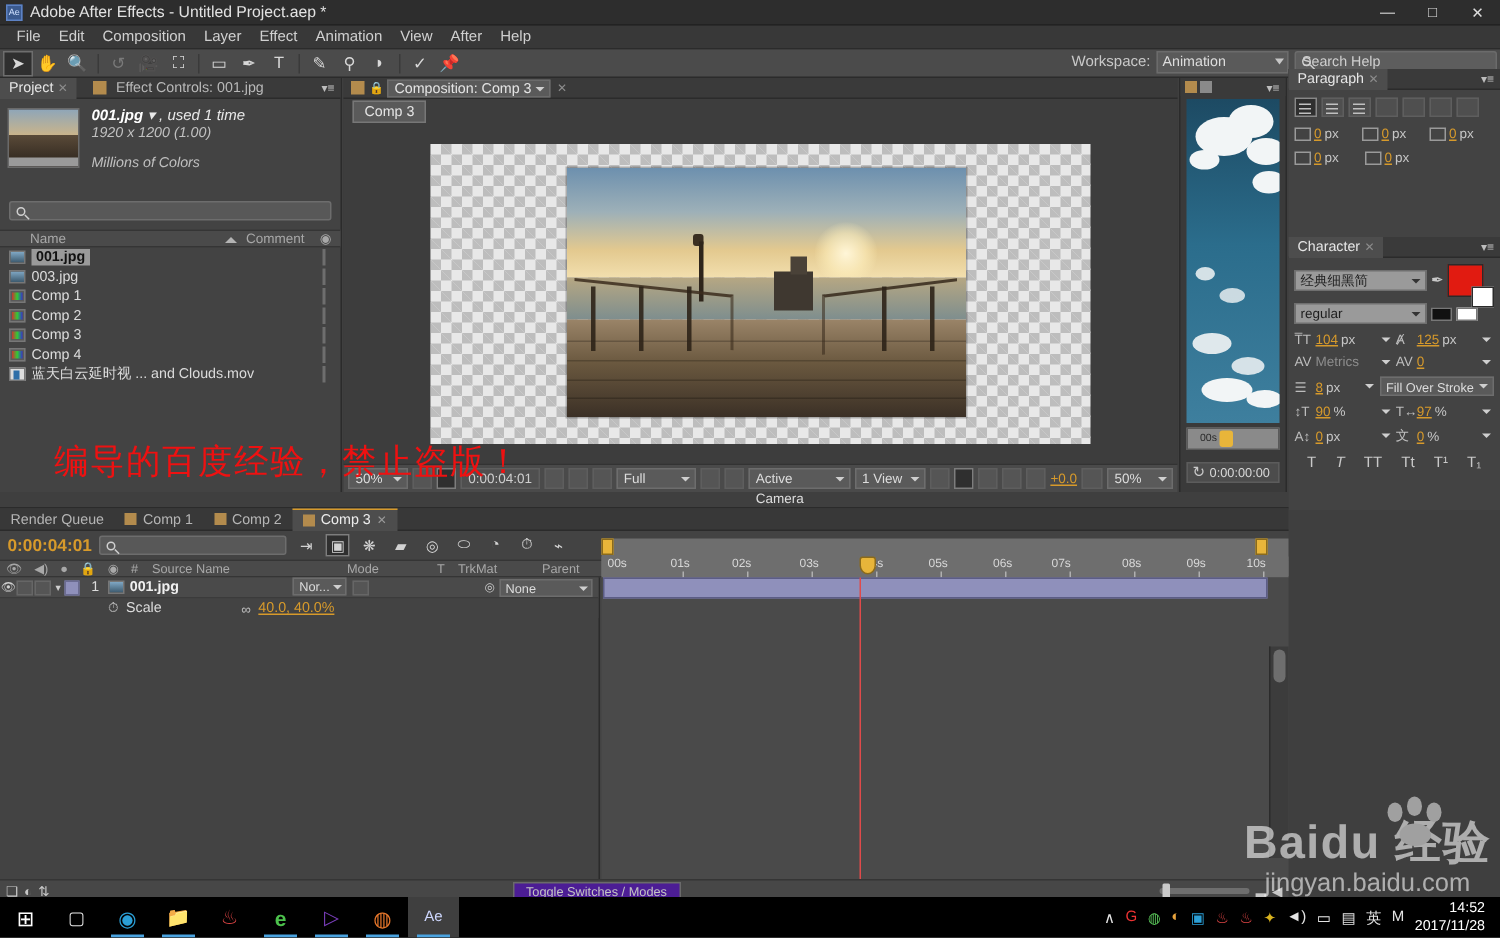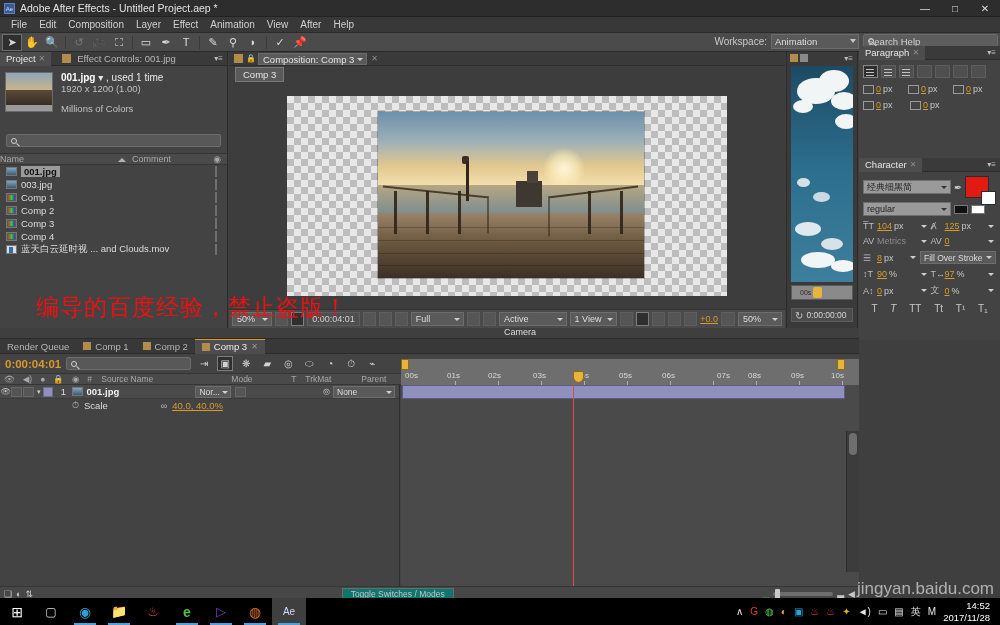--- a/index.html
+++ b/index.html
@@ -52,41 +52,41 @@
   .ptab-row { height:14px; background:#3a3a3a; display:flex; align-items:center; border-bottom:1px solid #2b2b2b; }
   .ptab { height:14px; padding:0 6px; font-size:9.5px; color:#b8b8b8; line-height:14px;
           display:flex; align-items:center; gap:3px; }
   .ptab.active { background:#4d4d4d; color:#e6e6e6; }
   .ptab .x { color:#8d8d8d; font-size:8px; }
   .pmenu { margin-left:auto; margin-right:4px; color:#bdbdbd; font-size:8px; }
 
   
   .project { position:absolute; left:0; top:52px; width:228px; height:276px;
              background:#434343; border-right:1px solid #2b2b2b; }
-  .proj-info { display:flex; padding:6px 5px 0 5px; height:62px; }
+  .proj-info { display:flex; padding:6px 5px 0 5px; height:62px;font-style:italic; }
   .thumb { width:48px; height:40px; border:1px solid #6a6a6a; position:relative; overflow:hidden;
            background:linear-gradient(#6d7f91,#2d2a26); }
   .thumb .sky { position:absolute; inset:0 0 55% 0; background:linear-gradient(#8fa6b8,#c9b48b); }
   .thumb .deck { position:absolute; left:0; right:0; bottom:0; height:55%;
            background:linear-gradient(#5a4a38,#2a231c); }
   .thumb .bar { position:absolute; left:0; right:0; bottom:0; height:6px; background:#9a9a9a; }
   .info-txt { margin-left:8px; line-height:11px; }
   .info-txt .l1 { font-size:10px; color:#e8e8e8; }
   .info-txt .l1 b { color:#fff; }
   .info-txt .l2 { font-size:9.5px; color:#c0c0c0; }
   .info-txt .l3 { font-size:9.5px; color:#c0c0c0; margin-top:9px; }
   .proj-search { margin:6px 6px 0 6px; height:13px; background:#585858; border:1px solid #6d6d6d;
            border-radius:2px; position:relative; }
   .proj-search .mag { position:absolute; left:4px; top:3px; width:6px; height:6px;
            border:1.2px solid #d0d0d0; border-radius:50%; }
   .proj-search .mag:after { content:''; position:absolute; right:-3px; bottom:-2px; width:3.5px;
            height:1.2px; background:#d0d0d0; transform:rotate(45deg); }
   .proj-hdr { margin-top:6px; height:12px; background:#4a4a4a; border-top:1px solid #353535;
            border-bottom:1px solid #353535; display:flex; align-items:center; font-size:9px; color:#a8a8a8; }
-  .proj-hdr .c-name { width:132px; position:relative; }
+  .proj-hdr .c-name { width:164px; padding-left:20px; position:relative; }
   .proj-hdr .sortarw { position:absolute; right:6px; top:4px; border-left:4px solid transparent;
            border-right:4px solid transparent; border-bottom:4px solid #b4b4b4; }
   .proj-hdr .c-com { flex:1; }
   .proj-list { }
   .prow { height:13px; display:flex; align-items:center; padding-left:6px; font-size:9.5px;
           color:#dcdcdc; position:relative; }
   .prow.sel .nm { background:#9a9a9a; color:#111; padding:0 3px; font-weight:bold; }
   .prow .ico { width:11px; height:9px; margin-right:4px; border:1px solid #777; }
   .ico.img { background:linear-gradient(#7fa7c4,#3d5a6e); }
   .ico.comp { background:#5a5a5a; position:relative; }
@@ -264,21 +264,21 @@
   .rulerline { position:absolute; left:0; right:0; top:12px; height:14px; background:#6e6e6e; }
   .tick { position:absolute; top:12px; font-size:8px; color:#d8d8d8; }
   .tickm { position:absolute; top:22px; width:1px; height:4px; background:#b0b0b0; }
   .cti { position:absolute; top:12px; width:1px; background:#e04a4a; z-index:6; }
   .cti-head { position:absolute; top:12px; width:11px; height:12px; background:#e8b53a;
           border:1px solid #8a6a1c; border-radius:2px 2px 50% 50%; z-index:7; }
   .barlayer { position:absolute; left:402px; right:14px; top:46px; height:14px; background:#8f90bb;
           border:1px solid #5c5d86; }
   .tl-foot { position:absolute; left:0; right:0; bottom:0; height:14px; background:#474747;
           border-top:1px solid #353535; display:flex; align-items:center; padding:0 4px; gap:4px; }
-  .tl-foot .toggle { margin:0 auto; background:#0f766e; border:1px solid #6a6a6a; font-size:8.5px;
+  .tl-foot .toggle { margin:0 auto; background:#4c1d95; border:1px solid #6a6a6a; font-size:8.5px;
           color:#c4c4c4; padding:0 8px; }
   .vscrollR { position:absolute; right:0; top:46px; bottom:14px; width:13px; background:#3c3c3c;
           border-left:1px solid #2b2b2b; }
   .vscrollR .thumb2 { position:absolute; left:2px; right:2px; top:2px; height:22px; background:#6e6e6e;
           border-radius:4px; }
 
   
   .redtext { position:absolute; left:36px; top:292px; font-size:23px; color:#ee1111;
           font-family:"Liberation Serif", serif; letter-spacing:1px; white-space:nowrap; z-index:50; }
   .baidu-wm { position:absolute; right:6px; bottom:26px; z-index:50; text-align:center;
@@ -765,21 +765,21 @@
       <div class="wb" style="left:0"></div>
       <div class="wb" style="right:14px"></div>
       <div class="rulerline"></div>
       <div class="tick" style="left:4px">00s</div>
       <div class="tick" style="left:46px">01s</div>
       <div class="tick" style="left:87px">02s</div>
       <div class="tick" style="left:132px">03s</div>
       <div class="tick" style="left:175px">04s</div>
       <div class="tick" style="left:218px">05s</div>
       <div class="tick" style="left:261px">06s</div>
-      <div class="tick" style="left:316px">07s</div>
+      <div class="tick" style="left:300px">07s</div>
       <div class="tick" style="left:347px">08s</div>
       <div class="tick" style="left:390px">09s</div>
       <div class="tick" style="left:430px">10s</div>
       <div class="tickm" style="left:54px"></div>
         <div class="tickm" style="left:97px"></div>
       <div class="tickm" style="left:140px"></div>
         <div class="tickm" style="left:183px"></div>
       <div class="tickm" style="left:226px"></div>
         <div class="tickm" style="left:269px"></div>
       <div class="tickm" style="left:312px"></div>
@@ -842,20 +842,30 @@
         <span style="position:absolute;left:2px;top:-3px;width:5px;height:10px;background:#c9c9c9;border-radius:1px"></span>
       </span>
       <span style="font-size:9px">▃</span>
       <span style="font-size:9px">◀</span>
     </div>
   </div>
 
   <div class="redtext">编导的百度经验，禁止盗版！</div>
 
   <div class="baidu-wm">
+    <div class="l1">
+      <span>Bai</span><span>du</span>
+      <span>经验</span>
+      <span class="paw">
+        <i style="left:0px;  top:0px;  width:10px; height:13px;"></i>
+        <i style="left:13px; top:-4px; width:10px; height:13px;"></i>
+        <i style="left:26px; top:0px;  width:10px; height:13px;"></i>
+        <i style="left:8px;  top:14px; width:21px; height:15px;"></i>
+      </span>
+    </div>
     <div class="l2">jingyan.baidu.com</div>
   </div>
 
   <div class="taskbar">
     <div class="tb-item">
         <span style="color:#fff;font-size:14px">⊞</span>
       </div>
     <div class="tb-item">
         <span style="color:#ddd;font-size:12px">▢</span>
       </div>

